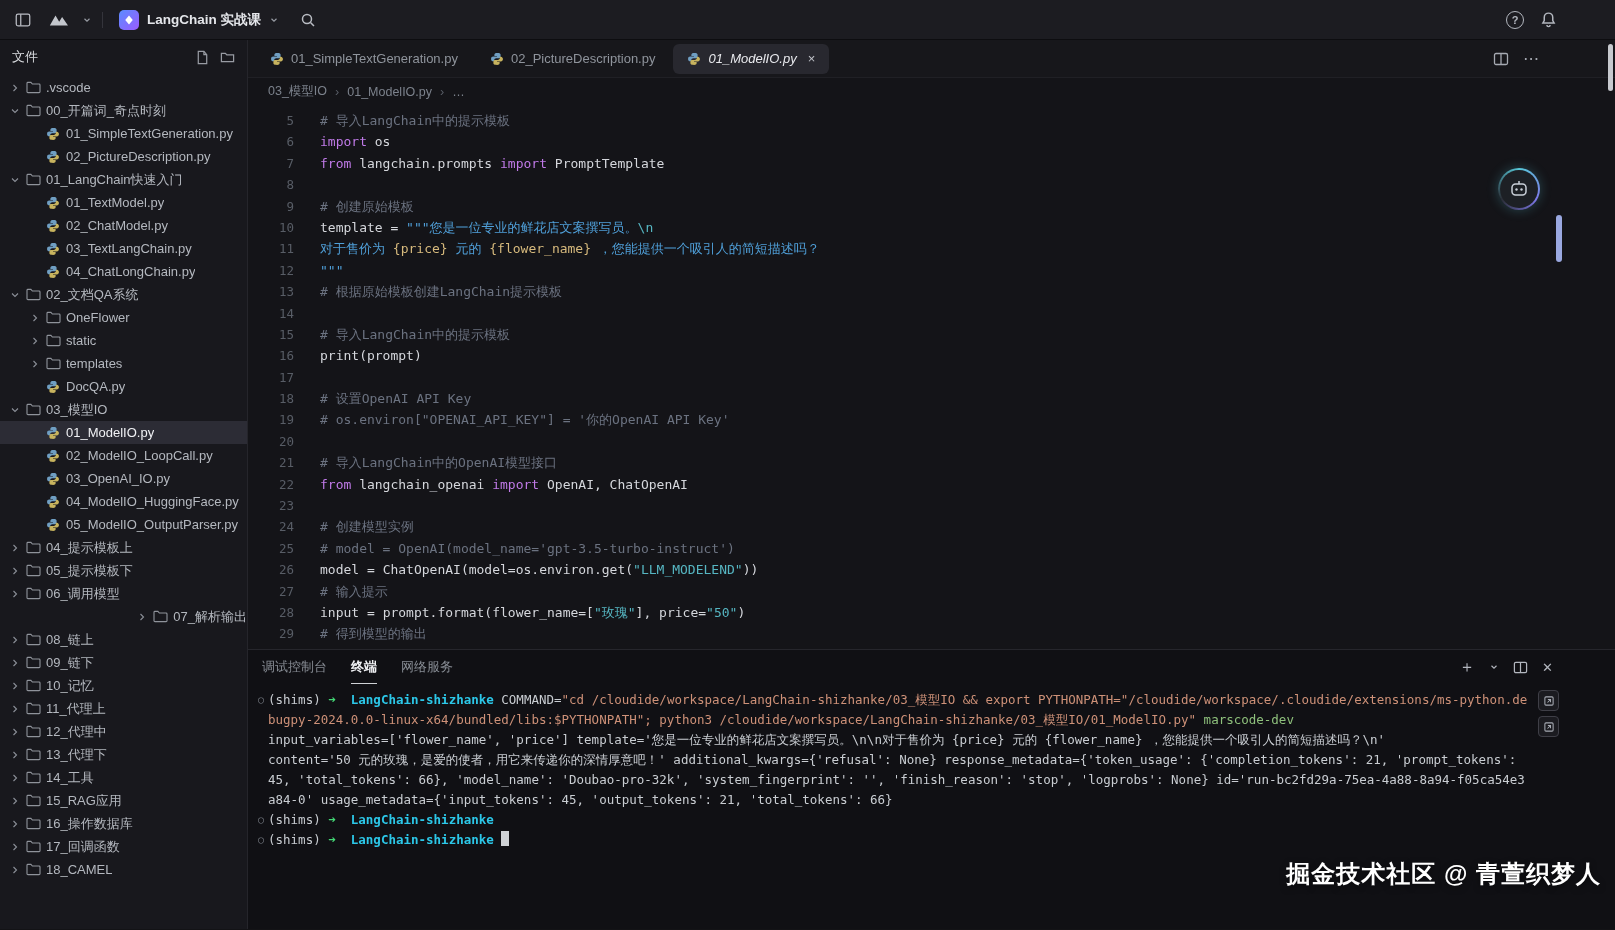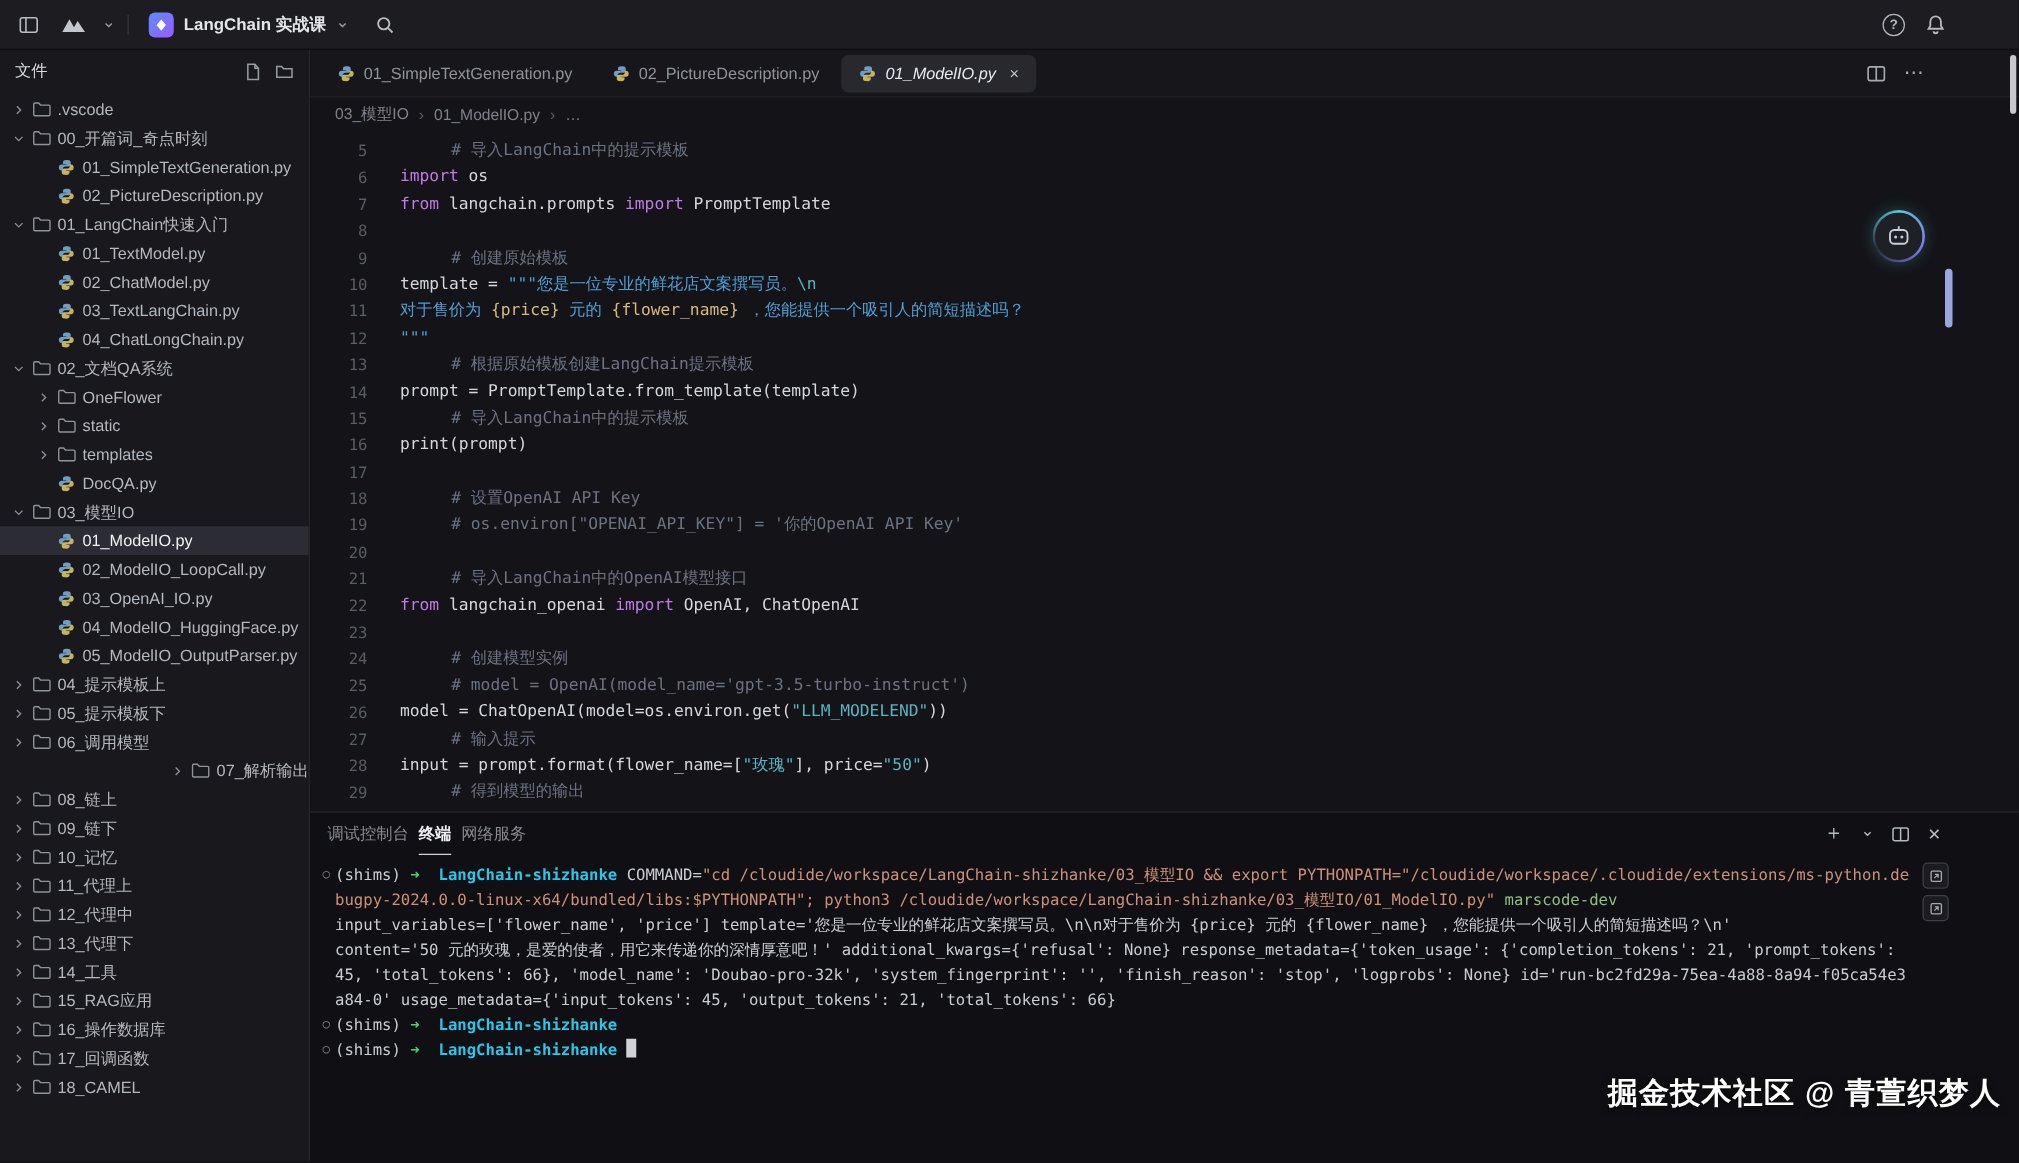--- a/index.html
+++ b/index.html
@@ -60,34 +60,34 @@
   .breadcrumb { height:27px; display:flex; align-items:center; padding-left:20px; font-size:12.5px; color:#7c828c; gap:8px; }
   .crumb { cursor:pointer; }
   .crumb-sep { color:#5a5f68; }
 
   
   .code { flex:1; overflow:hidden; padding-top:5px; font-family:"DejaVu Sans Mono","Liberation Mono",monospace;
     font-size:13px; }
   .code-line { display:flex; height:21.4px; line-height:21.4px; white-space:pre; }
   .line-num { width:46px; flex:0 0 46px; text-align:right; color:#585d66; font-size:12.5px; }
   .line-content { padding-left:26px; }
-  .tk-cm { color:#6b7280;margin-left:41px; }
+  .tk-cm { color:#6b7280; }
   .tk-kw { color:#c07ae8; }
   .tk-pl { color:#d5d7dc; }
   .tk-fn { color:#d5d7dc; }
   .tk-sd { color:#4f9fd8; }
   .tk-st { color:#56b6c2; }
   .tk-esc { color:#56b6c2; }
   .tk-ph { color:#d7ba7d; }
 
   
   .terminal-panel { height:280px; background:#101014; border-top:1px solid #26262c; position:relative;
     display:flex; flex-direction:column; }
   .panel-header { height:34px; display:flex; align-items:center; padding:0 62px 0 14px; }
-  .panel-tabs { display:flex; gap:8px; align-items:flex-end; height:100%; }
+  .panel-tabs { display:flex; gap:24px; align-items:flex-end; height:100%; }
   .panel-tab { font-size:13px; color:#878c94; cursor:pointer; height:100%; display:flex; align-items:center;
     border-bottom:1px solid transparent; }
   .panel-tab.active { color:#f0f1f4; border-bottom:1px solid #cfd2d6; font-weight:700; }
   .panel-actions { margin-left:auto; display:flex; align-items:center; gap:14px; color:#b3b7bf; }
   .panel-actions > span { cursor:pointer; font-size:14px; line-height:1; display:flex; align-items:center; }
   .term-body { flex:1; overflow:hidden; padding:6px 84px 0 6px; font-family:"DejaVu Sans Mono","Liberation Mono",monospace;
     font-size:12.5px; line-height:20px; }
   .term-line { display:flex; }
   .term-gutter { width:14px; flex:0 0 14px; color:#7a7f87; font-size:10px; line-height:20px; text-align:center; }
   .term-content { white-space:pre-wrap; word-break:break-all; color:#c9cdd2; min-width:0; }
@@ -661,21 +661,21 @@
     <div class="code">
         <div class="code-line"><span class="line-num">5</span><span class="line-content"><span class="tk-cm"># 导入LangChain中的提示模板</span></span></div>
         <div class="code-line"><span class="line-num">6</span><span class="line-content"><span class="tk-kw">import</span><span class="tk-pl"> os</span></span></div>
         <div class="code-line"><span class="line-num">7</span><span class="line-content"><span class="tk-kw">from</span><span class="tk-pl"> langchain.prompts </span><span class="tk-kw">import</span><span class="tk-pl"> PromptTemplate</span></span></div>
         <div class="code-line"><span class="line-num">8</span><span class="line-content"></span></div>
         <div class="code-line"><span class="line-num">9</span><span class="line-content"><span class="tk-cm"># 创建原始模板</span></span></div>
         <div class="code-line"><span class="line-num">10</span><span class="line-content"><span class="tk-pl">template</span><span class="tk-pl"> = </span><span class="tk-sd">"""您是一位专业的鲜花店文案撰写员。</span><span class="tk-esc">\n</span></span></div>
         <div class="code-line"><span class="line-num">11</span><span class="line-content"><span class="tk-sd">对于售价为 </span><span class="tk-ph">{price}</span><span class="tk-sd"> 元的 </span><span class="tk-ph">{flower_name}</span><span class="tk-sd"> ，您能提供一个吸引人的简短描述吗？</span></span></div>
         <div class="code-line"><span class="line-num">12</span><span class="line-content"><span class="tk-sd">"""</span></span></div>
         <div class="code-line"><span class="line-num">13</span><span class="line-content"><span class="tk-cm"># 根据原始模板创建LangChain提示模板</span></span></div>
-        <div class="code-line"><span class="line-num">14</span><span class="line-content"><span class="tk-pl">prompt</span><span class="tk-pl"> = </span><span class="tk-pl">PromptTemplate.from_template(template)</span></span></div>
+        <div class="code-line"><span class="line-num">14</span></div>
         <div class="code-line"><span class="line-num">15</span><span class="line-content"><span class="tk-cm"># 导入LangChain中的提示模板</span></span></div>
         <div class="code-line"><span class="line-num">16</span><span class="line-content"><span class="tk-fn">print</span><span class="tk-pl">(prompt)</span></span></div>
         <div class="code-line"><span class="line-num">17</span><span class="line-content"></span></div>
         <div class="code-line"><span class="line-num">18</span><span class="line-content"><span class="tk-cm"># 设置OpenAI API Key</span></span></div>
         <div class="code-line"><span class="line-num">19</span><span class="line-content"><span class="tk-cm"># os.environ["OPENAI_API_KEY"] = '你的OpenAI API Key'</span></span></div>
         <div class="code-line"><span class="line-num">20</span><span class="line-content"></span></div>
         <div class="code-line"><span class="line-num">21</span><span class="line-content"><span class="tk-cm"># 导入LangChain中的OpenAI模型接口</span></span></div>
         <div class="code-line"><span class="line-num">22</span><span class="line-content"><span class="tk-kw">from</span><span class="tk-pl"> langchain_openai </span><span class="tk-kw">import</span><span class="tk-pl"> OpenAI, ChatOpenAI</span></span></div>
         <div class="code-line"><span class="line-num">23</span><span class="line-content"></span></div>
         <div class="code-line"><span class="line-num">24</span><span class="line-content"><span class="tk-cm"># 创建模型实例</span></span></div>

